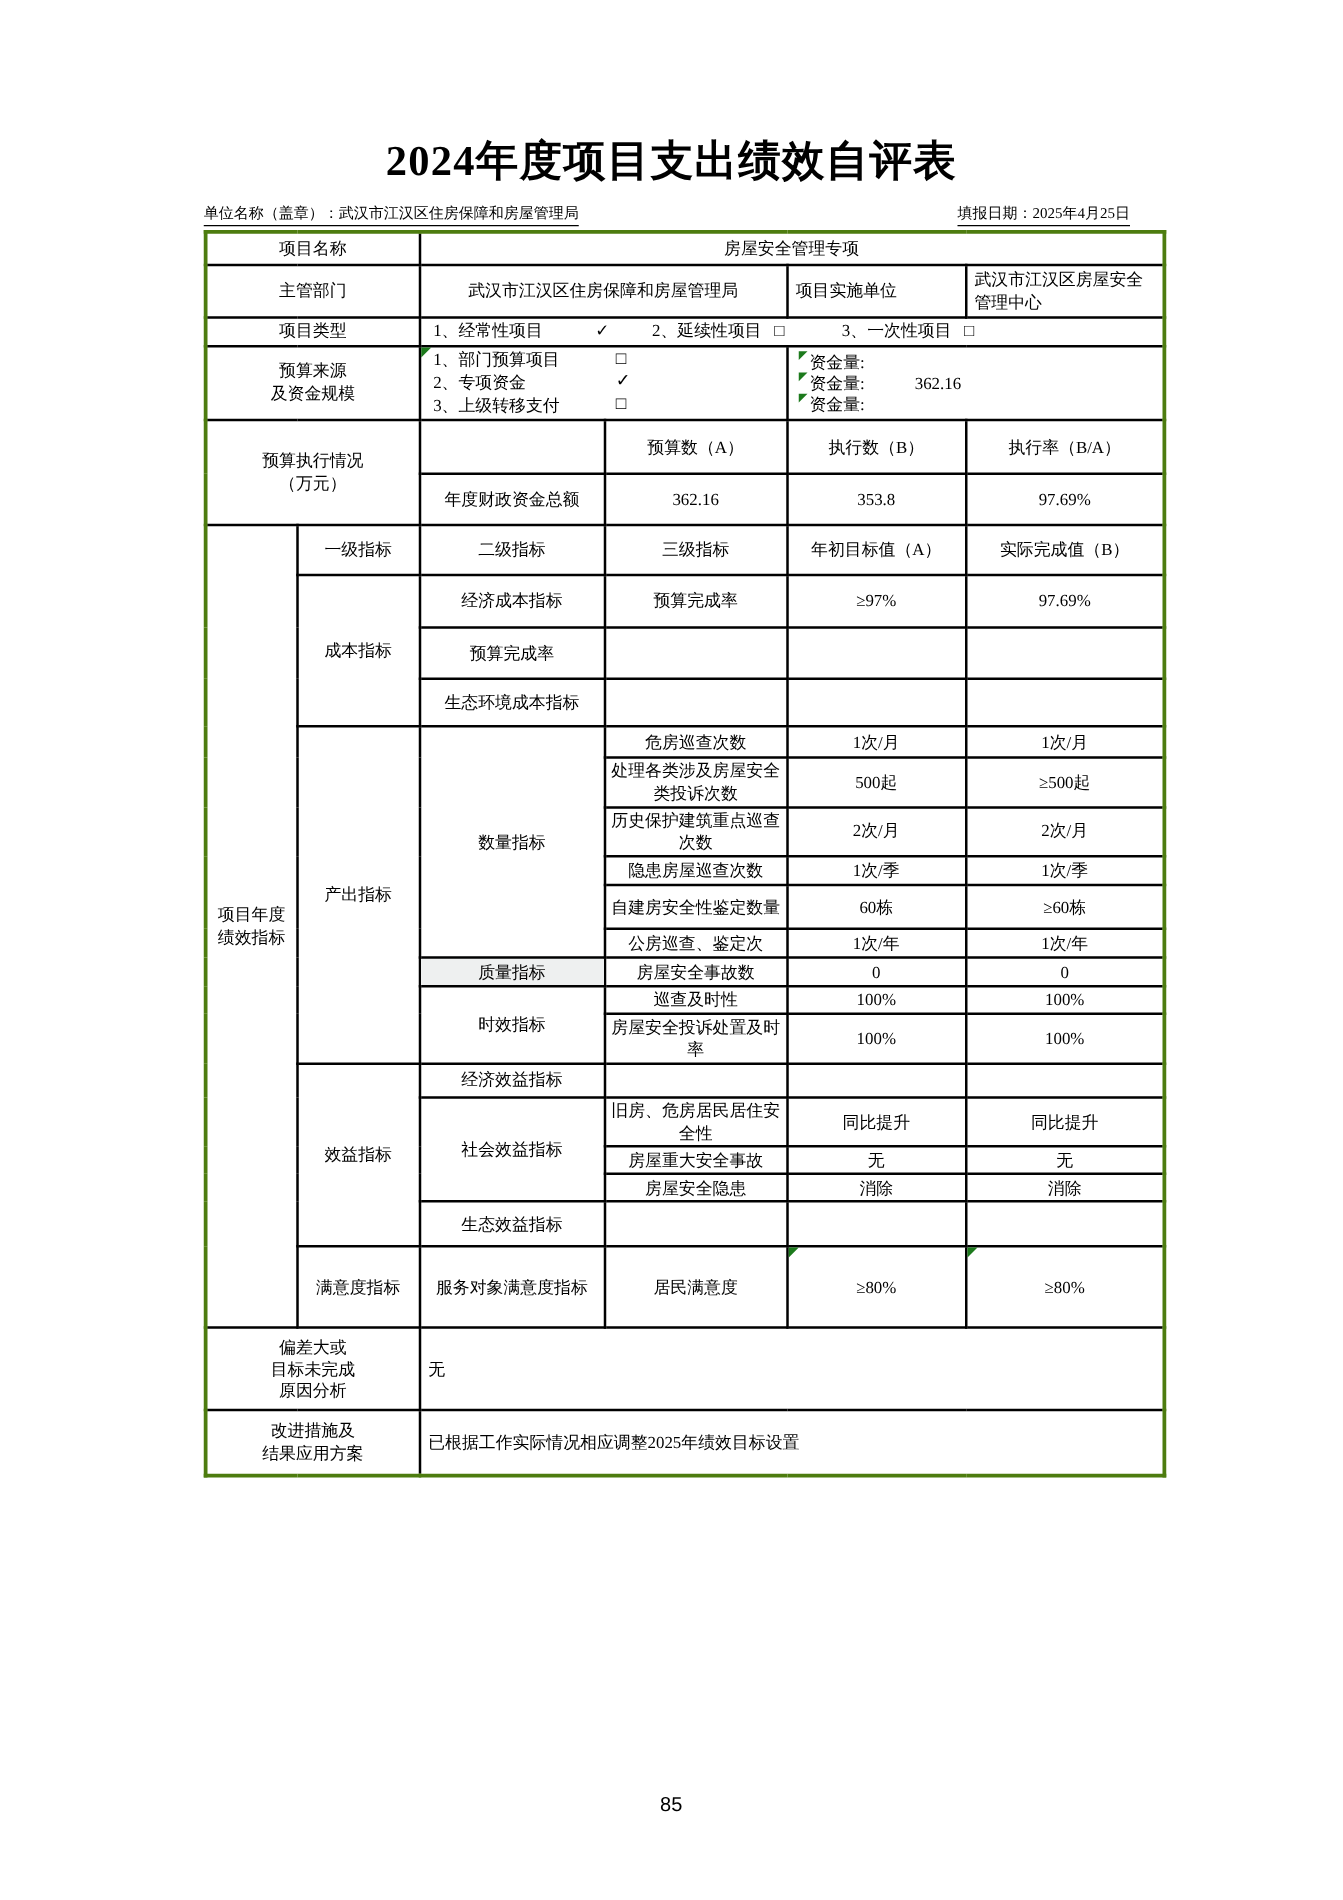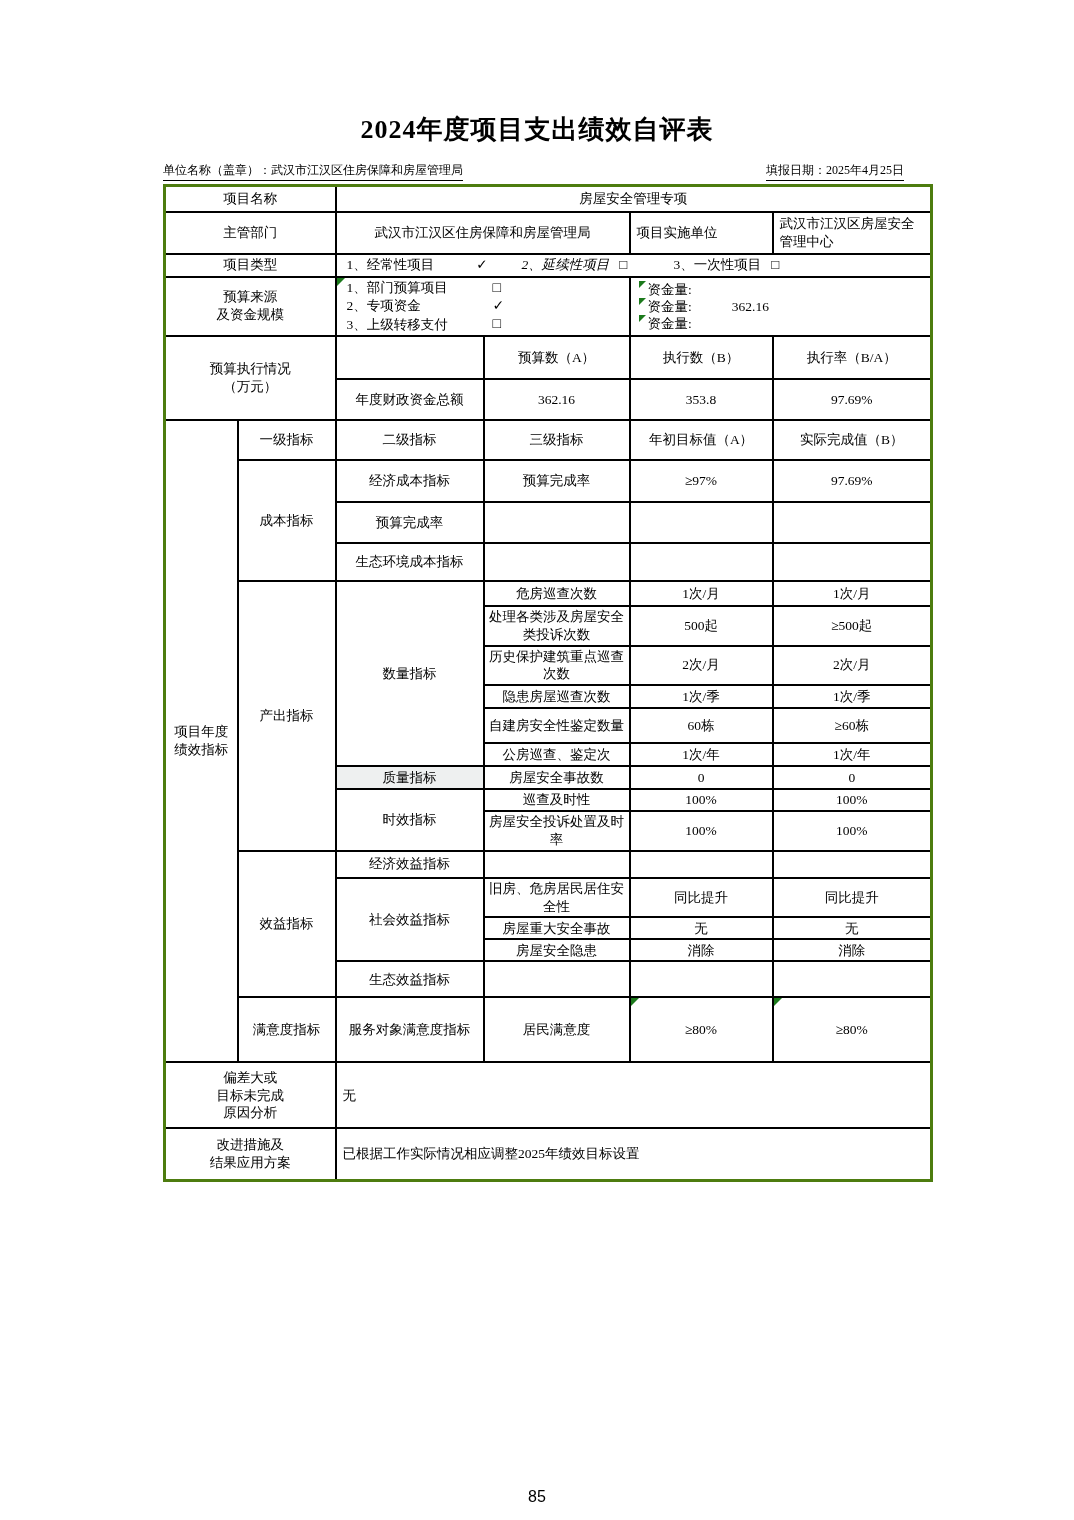--- a/index.html
+++ b/index.html
@@ -8,21 +8,21 @@
     width: 1074px; height: 1520px;
     font-family: "Liberation Serif", "DejaVu Serif", serif;
     color: #000;
     position: relative;
   }
   .page { width: 1074px; height: 1520px; position: relative; overflow: hidden; }
 
   .doc-title {
     padding-top: 112px;
     text-align: center;
-    font-size: 26px;
+    font-size: 34px;
     line-height: 36px;
     font-weight: bold;
     letter-spacing: 1px;
   }
 
   .meta-row {
     width: 767px;
     margin: 14px 0 3px 163px;
     display: flex;
     justify-content: space-between;
@@ -51,21 +51,21 @@
   td.left { text-align: left; padding-left: 6px; }
   td.nowrapclip { white-space: nowrap; overflow: hidden; padding-left: 1px; padding-right: 1px; }
   td.hl { background: var(--cell_highlight, #eef0f0); }
 
   
   .cb-line { display: flex; align-items: center; padding-left: 4px; }
   .cb-text { display: inline-block; width: 146px; text-align: left; }
   .cb-mark { display: inline-block; width: 22px; text-align: left; font-size: 14px; }
   .opt-row { display: flex; align-items: center; padding-left: 4px; }
   .opt-row .m1 { margin-left: 42px; }
-  .opt-row .t2 { margin-left: 34px; font-style: italic; }
+  .opt-row .t2 { margin-left: 34px; }
   .opt-row .t3 { margin-left: 46px; }
   .opt-row .m2 { margin-left: 10px; }
 
   
   .amt-line { text-align: left; padding-left: 2px; line-height: 17px; }
   .amt-val { margin-left: 40px; }
 
   
   .flag-corner {
     position: absolute; top: 0; left: 0; width: 0; height: 0;
@@ -73,21 +73,21 @@
     border-right: 8px solid transparent;
   }
   .flag-inline {
     display: inline-block; width: 0; height: 0;
     border-top: 7px solid var(--flag_green, #1c7a1c);
     border-right: 7px solid transparent;
     vertical-align: top; margin-right: 2px;
   }
 
   .page-num {
-    position: absolute; top: 1488px; left: 0; width: 100%;
+    position: absolute; top: 1436px; left: 0; width: 100%;
     text-align: center;
     font-family: "Liberation Sans", "DejaVu Sans", sans-serif;
     font-size: 16px;
   }
 </style>
 </head>
 <body>
 
 <div class="page">
 

